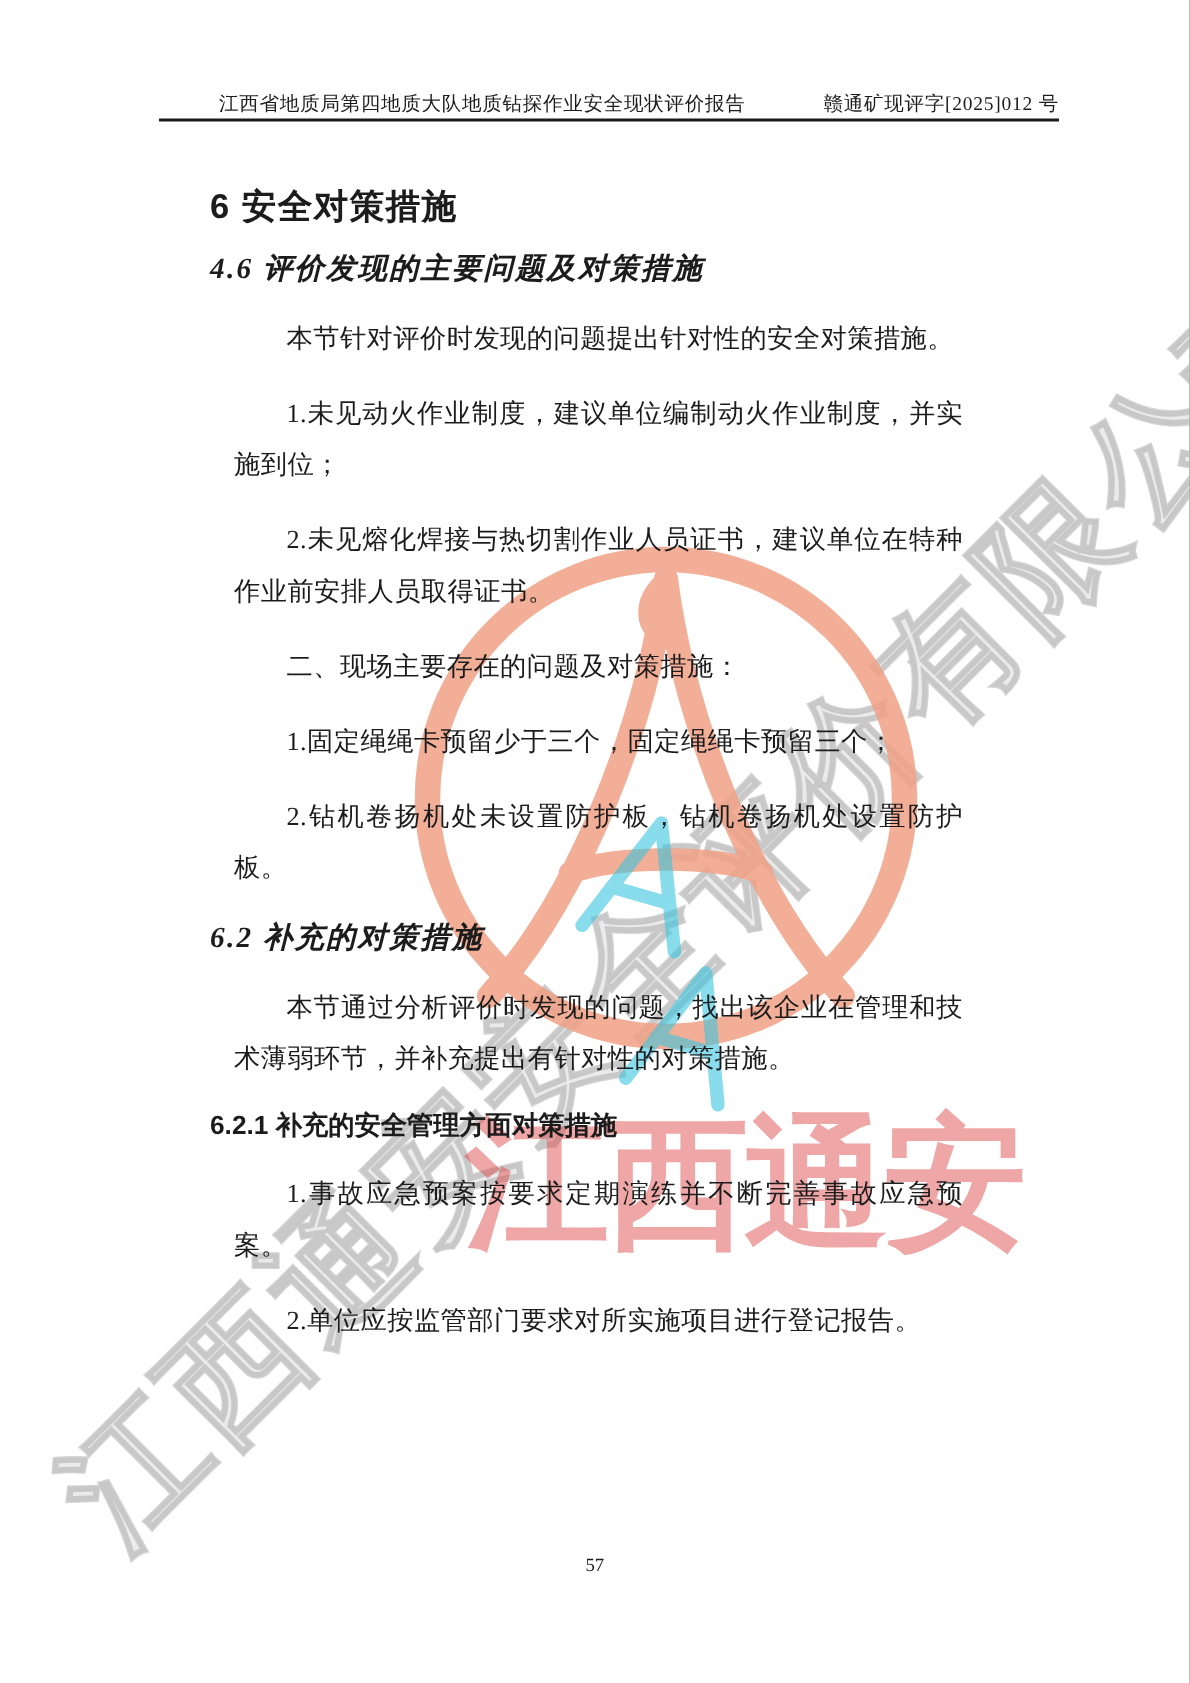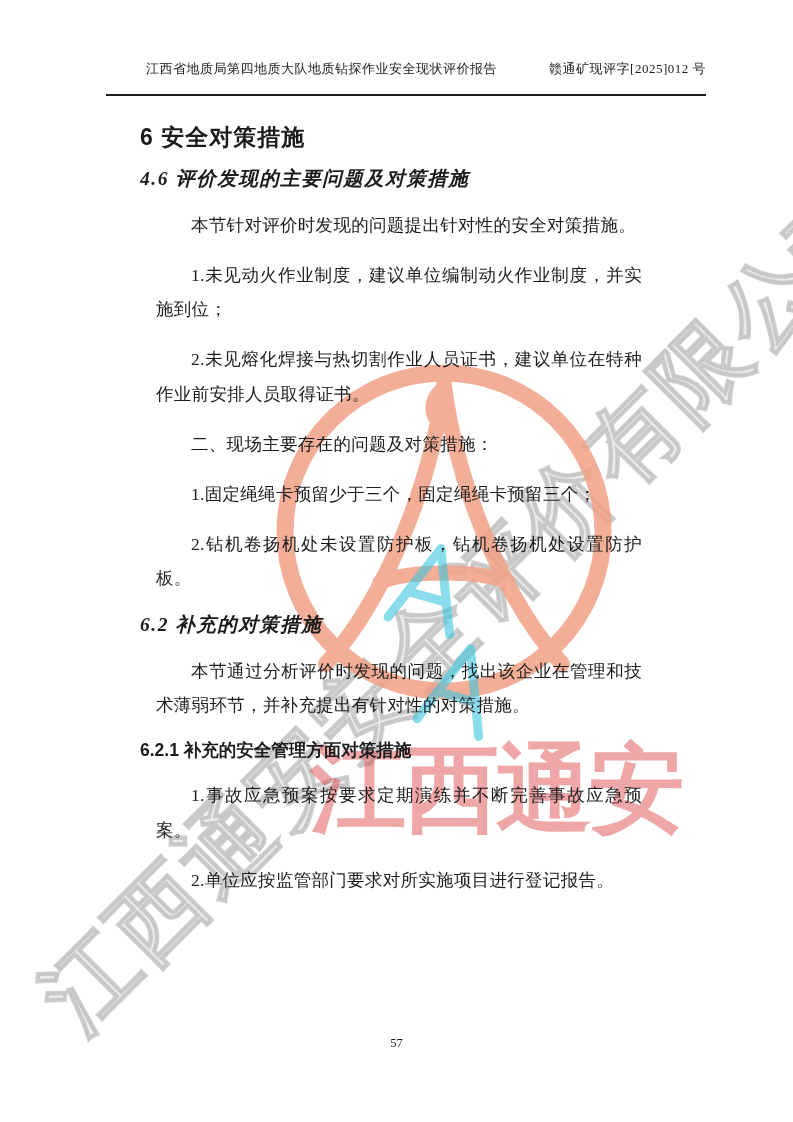--- a/index.html
+++ b/index.html
@@ -5,21 +5,21 @@
   html,body { margin:0; padding:0; background:#888; }
   .page {
     position:relative; width:793px; height:1122px; margin:0 auto;
     background:#ffffff; overflow:hidden;
     font-family:"Liberation Serif","DejaVu Serif",serif; color:#1c1c1c;
   }
   
   .header {
     position:absolute; left:106px; top:60px; width:600px; z-index:2;
     display:flex; justify-content:space-between; align-items:flex-end;
-    border-bottom:2px solid #1b1b1b; padding-bottom:16px;
+    border-bottom:2px solid #1b1b1b; padding-bottom:1px;
     font-size:13px; letter-spacing:0.5px;
   }
   .header-left { padding-left:40px; }
   
   .wm { position:absolute; z-index:0; pointer-events:none; }
   .wm-diagonal {
     left:-105px; top:556px; width:1110px; height:130px; line-height:130px;
     text-align:center; white-space:nowrap;
     transform:rotate(-45deg);
     font-family:"Liberation Sans","DejaVu Sans",sans-serif;

